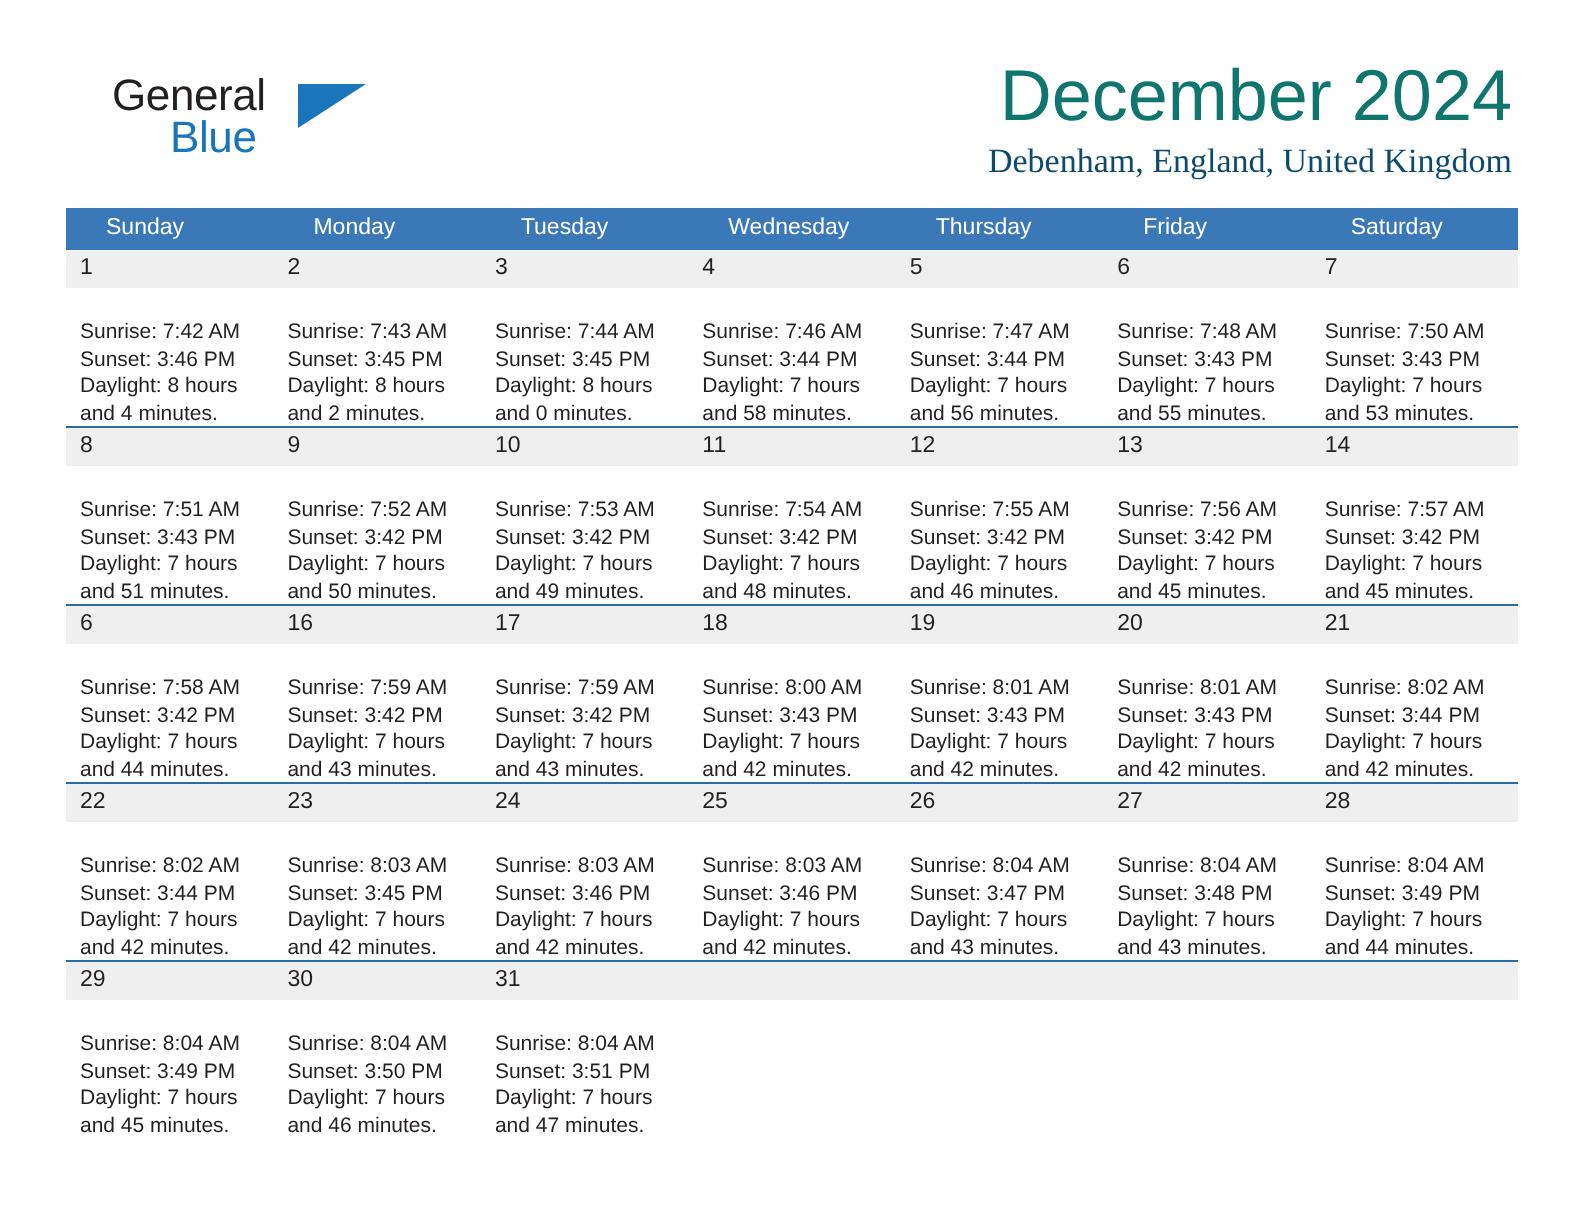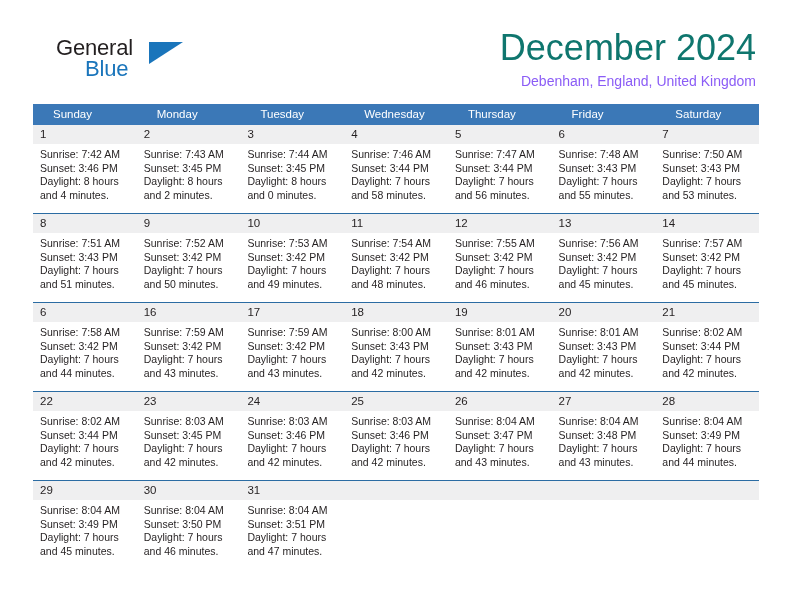--- a/index.html
+++ b/index.html
@@ -74,26 +74,27 @@
     text-align: right;
   }
   .cal-title {
     font-size: 36px;
     font-weight: normal;
     color: #0f766e;
     line-height: 36px;
     white-space: nowrap;
   }
   .cal-subtitle {
-    font-size: 14px;
+    font-size: 17px;
     font-weight: normal;
-    color: #8b5cf6;
+    color: #0c4a6e;
     line-height: 22px;
     margin-top: 4px;
     white-space: nowrap;
+    font-family: Liberation Serif, serif;
   }
 
   
   .calendar {
     position: absolute;
     left: 33px;
     top: 104px;
     width: 726px;
   }
   .weekday-row {
@@ -137,21 +138,21 @@
   }
   .week-details {
     display: flex;
     width: 726px;
     height: 69px;
     background: #ffffff;
   }
   .detail {
     flex: 1 1 0;
     box-sizing: border-box;
-    padding: 4px 6px 0 7px;
+    padding: 16px 6px 0 7px;
   }
   .detail-line {
     font-size: 10.5px;
     line-height: 13.6px;
     color: #231f20;
     white-space: nowrap;
   }
 </style>
 </head>
 <body>

